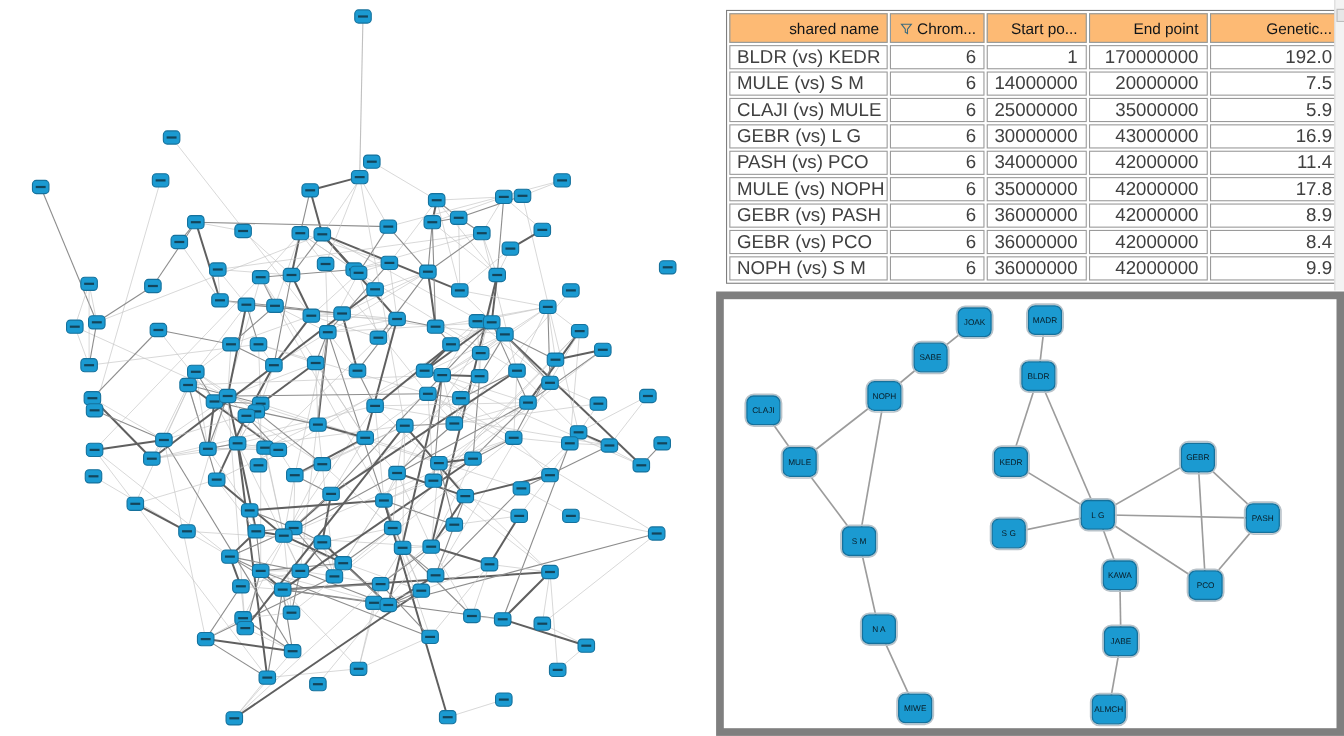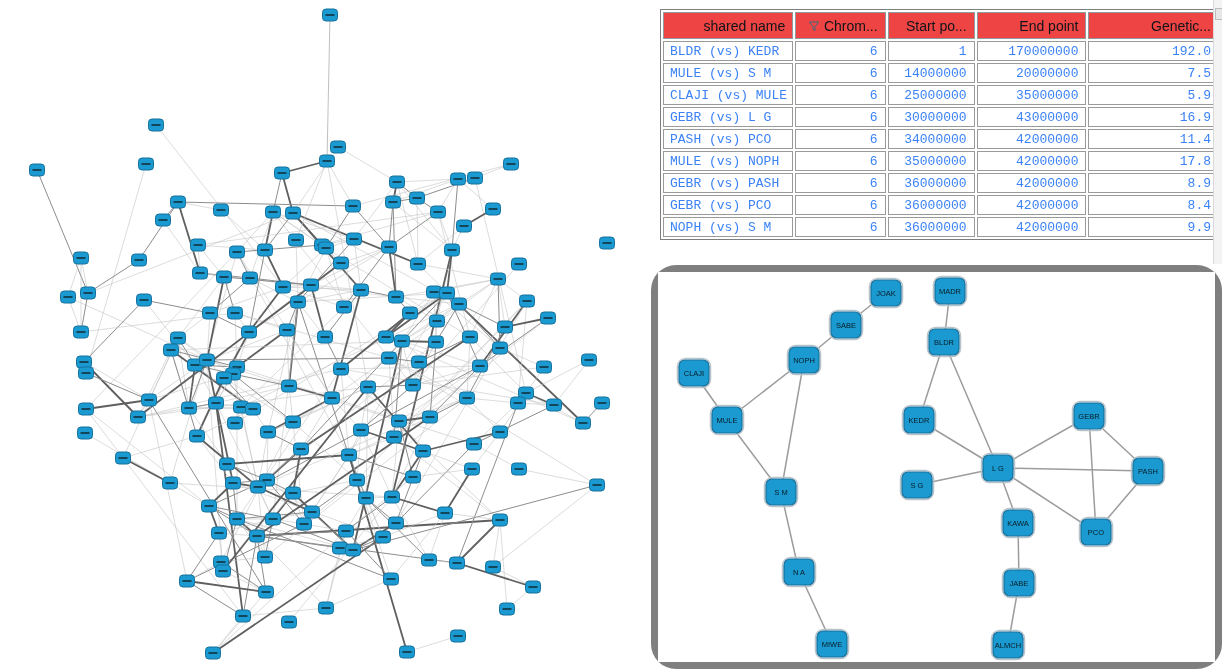--- a/index.html
+++ b/index.html
@@ -12,31 +12,31 @@
   
   .right-col{position:absolute;left:651px;top:0;width:571px;height:669px;background:#fff;}
 
   
   .frag-blue{position:absolute;left:25px;top:1px;width:24px;height:8px;background:#cfe6f2;border:1px solid #7fb2d0;border-radius:2px;}
   .frag-gray{position:absolute;left:432px;top:3px;width:22px;height:5px;background:#d4d4d4;border:1px solid #aeaeae;}
 
   
   .table-wrap{position:absolute;left:0;top:0;width:571px;height:264px;background:#fff;}
   table.edge-table{position:absolute;left:9px;top:9px;border-collapse:separate;border-spacing:2px;background:#fff;border:1px solid #7f7f7f;table-layout:fixed;}
-  table.edge-table th{background:#ef4444;border:1px solid #8f9a9e;font-size:14px;font-weight:normal;color:#101418;height:25px;padding:0 7px 0 2px;text-align:right;white-space:nowrap;overflow:hidden;}
-  table.edge-table td{background:#fff;border:1px solid #9a9a9a;font-size:13px;color:#3b82f6;height:18px;padding:0 7px 0 2px;text-align:right;white-space:nowrap;overflow:hidden;font-family:Liberation Mono, monospace;}
+  table.edge-table th{background:#fdba74;border:1px solid #8f9a9e;font-size:14px;font-weight:normal;color:#101418;height:25px;padding:0 7px 0 2px;text-align:right;white-space:nowrap;overflow:hidden;}
+  table.edge-table td{background:#fff;border:1px solid #9a9a9a;font-size:17px;color:#404040;height:18px;padding:0 7px 0 2px;text-align:right;white-space:nowrap;overflow:hidden;}
   table.edge-table td.name{text-align:left;padding:0 2px 0 6px;}
   th .hflex{display:flex;align-items:center;justify-content:flex-end;gap:4px;}
 
   
   .v-scroll{position:absolute;left:562px;top:0;width:9px;height:264px;background:#f3f3f3;border-left:1px solid #d9d9d9;}
   .v-scroll .thumb{position:absolute;left:1px;top:8px;width:7px;height:10px;background:#e7e7e7;border:1px solid #bdbdbd;}
 
   
-  .small-panel{position:absolute;left:0px;top:265px;width:571px;height:404px;background:#7f7f7f;box-sizing:border-box;border-radius:25px;}
+  .small-panel{position:absolute;left:0px;top:265px;width:571px;height:404px;background:#7f7f7f;box-sizing:border-box;}
   .small-canvas{position:absolute;left:7px;top:7px;width:557px;height:390px;background:#fff;}
   svg{display:block;}
   text.node-label{font-family:"Liberation Sans",sans-serif;font-size:7.5px;fill:#081c26;}
 </style>
 </head>
 <body>
 
 <div class="app">
 
   <div class="big-panel">

